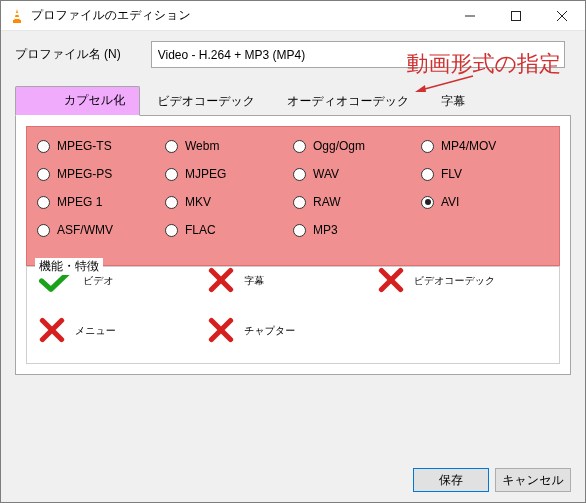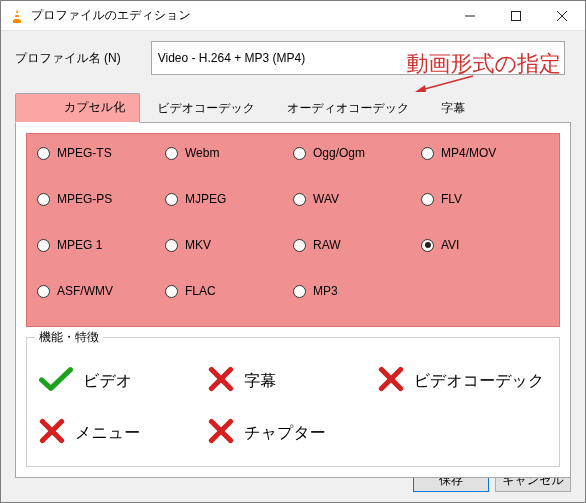--- a/index.html
+++ b/index.html
@@ -7,37 +7,37 @@
   .window { width: 586px; height: 503px; border: 1px solid #7d7d7d; background: #f0f0f0; position: relative; }
   .titlebar { height: 30px; background: #fff; display: flex; align-items: center; border-bottom: 1px solid #e5e5e5; }
   .titlebar .icon { width: 16px; height: 16px; margin: 0 6px 0 8px; }
   .titlebar .title { font-size: 12px; color: #000; flex: 1; }
   .winbtns { display: flex; height: 100%; }
   .winbtn { width: 46px; display: flex; align-items: center; justify-content: center; }
   .winbtn svg { stroke: #222; }
   .content { padding: 10px 14px 12px 14px; }
   .profrow { display: flex; align-items: center; margin-bottom: 18px; gap: 24px; }
   .proflabel { font-size: 12px; color: #000; margin-right: 6px; white-space: nowrap; }
-  .profinput { flex: 1; height: 34px; border: 1px solid #a6a6a6; background: #fff; font-size: 12px; padding: 0 6px; margin-right: 6px; }
+  .profinput { flex: 1; height: 27px; border: 1px solid #a6a6a6; background: #fff; font-size: 12px; padding: 0 6px; margin-right: 6px; }
   .annotation { position: absolute; top: 48px; right: 24px; font-size: 22px; color: #d03030; font-weight: 500; }
   .arrow { position: absolute; top: 73px; right: 110px; }
   .tabs { display: flex; gap: 2px; margin-bottom: -1px; }
   .tab { font-size: 12px; padding: 5px 14px 6px 14px; border: 1px solid transparent; border-bottom: none; background: transparent; cursor: default; }
-  .tab.active { background: #fca5a5; border: 1px solid #a6a6a6; border-bottom: 1px solid #fff; border-radius: 2px 2px 0 0; position: relative; z-index: 2; padding-left: 48px; }
+  .tab.active { background: #f0abfc; border: 1px solid #a6a6a6; border-bottom: 1px solid #fff; border-radius: 2px 2px 0 0; position: relative; z-index: 2; padding-left: 48px; }
   .tab:not(.active) { color: #000000; padding-top: 6px; }
   .panel { border: 1px solid #a6a6a6; background: #fff; padding: 10px; position: relative; z-index: 1; }
   .hilite { background: #f09090; border: 1px solid #e07070; padding: 12px 10px 28px 10px; }
-  .rgrid { display: grid; grid-template-columns: repeat(4, 1fr); row-gap: 32px; }
+  .rgrid { display: grid; grid-template-columns: repeat(4, 1fr); row-gap: 14px; }
   .radio { display: flex; align-items: center; gap: 7px; font-size: 12px; color: #000; }
   .rcircle { width: 13px; height: 13px; border: 1px solid #333; border-radius: 50%; display: flex; align-items: center; justify-content: center; background: #fff; }
   .rcircle.sel::after { content: ""; width: 6px; height: 6px; background: #222; border-radius: 50%; display: block; }
-  .features { border: 1px solid #cfcfcf; margin-top: 10px; padding: 28px 12px 18px 12px; position: relative; }
+  .features { border: 1px solid #cfcfcf; padding: 0 12px 18px 12px; position: relative; }
   .features-legend { position: absolute; top: -9px; left: 8px; background: #fff; padding: 0 4px; font-size: 12px; color: #000; }
   .fgrid { display: grid; grid-template-columns: repeat(3, 1fr); row-gap: 22px; }
-  .feat { display: flex; align-items: center; gap: 10px; font-size: 16px; color: #000; }
+  .feat { display: flex; align-items: center; gap: 10px; font-size: 10px; color: #000; }
   .check svg { stroke: #1aa31a; stroke-width: 6; }
   .cross svg { stroke: #d62020; stroke-width: 6; }
   .footer { position: absolute; bottom: 10px; right: 14px; display: flex; gap: 6px; justify-content: space-between; }
   .btn { min-width: 76px; height: 24px; font-size: 12px; background: #e1e1e1; border: 1px solid #adadad; display: flex; align-items: center; justify-content: center; cursor: default; }
   .btn.primary { border: 1px solid #0078d7; }
 </style>
 </head>
 <body>
 
 <div class="window">

